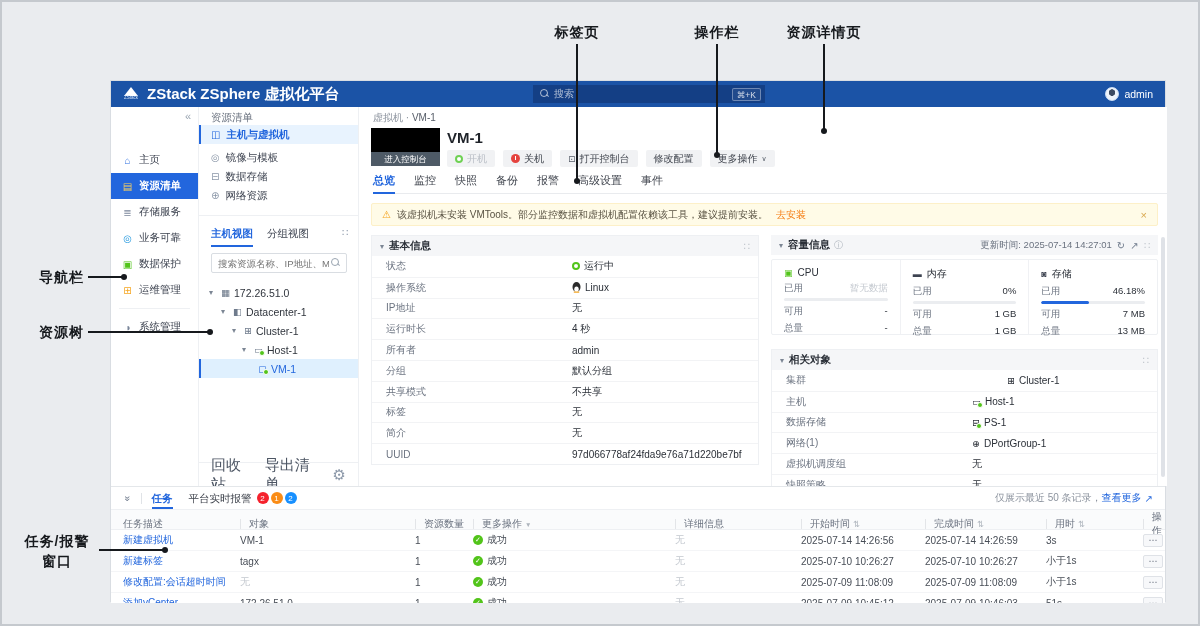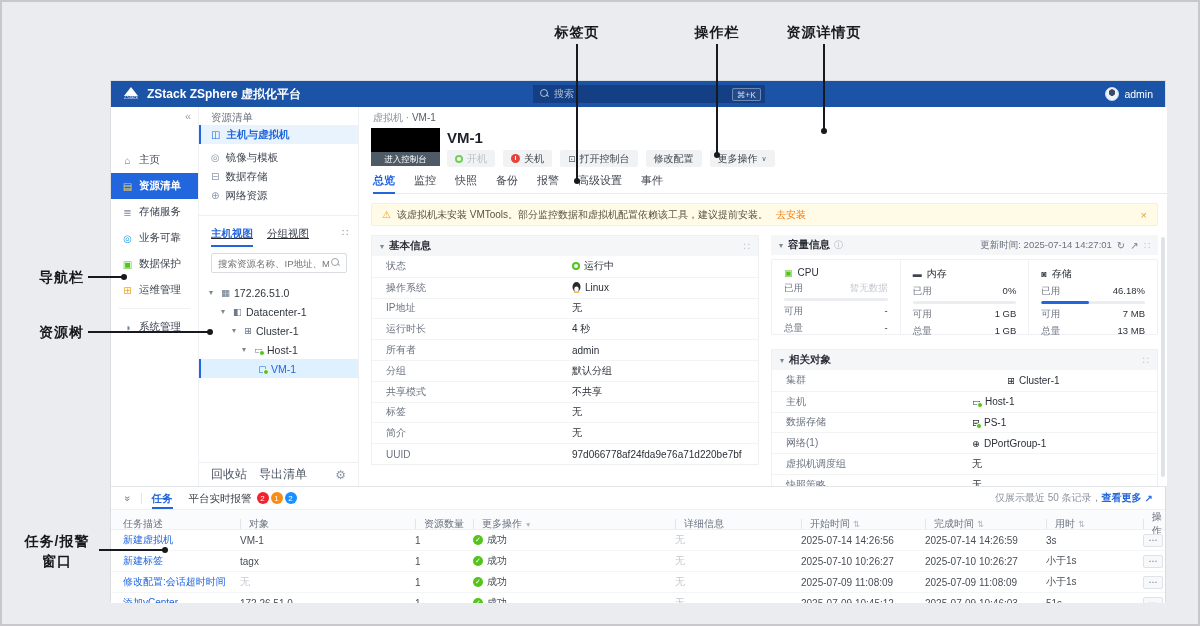--- a/index.html
+++ b/index.html
@@ -13,21 +13,21 @@
   .ann-dot{position:absolute;width:6px;height:6px;border-radius:50%;background:#16191d;z-index:61;}
 
   
   .app{position:absolute;left:108px;top:78px;width:1056px;height:522px;background:#fff;border:1px solid #d9dde2;}
 
   
   .hdr{position:absolute;left:0;top:0;width:100%;height:26px;background:#1b53a6;display:flex;align-items:center;color:#fff;}
   .logo{width:16px;height:14px;margin-left:12px;position:relative;}
   .logo .tri{width:0;height:0;border-left:7px solid transparent;border-right:7px solid transparent;border-bottom:9px solid #fff;margin:0 auto;}
   .logo .bname{font-size:4.5px;text-align:center;line-height:4px;color:#cfe0f7;}
-  .hdr-title{font-size:12px;font-weight:700;margin-left:8px;}
+  .hdr-title{font-size:15px;font-weight:700;margin-left:8px;}
   .hdr-search{position:absolute;left:422px;top:4px;width:232px;height:18px;background:#143f85;border-radius:0;display:flex;align-items:center;color:rgba(255,255,255,.65);font-size:10px;}
   .mag{position:relative;width:10px;height:10px;margin:0 4px 0 7px;}
   .mag::before{content:"";position:absolute;left:0;top:0;width:6px;height:6px;border:1.3px solid currentColor;border-radius:50%;}
   .mag::after{content:"";position:absolute;left:6px;top:6px;width:3px;height:1.3px;background:currentColor;transform:rotate(45deg);}
   .kbd{position:absolute;right:4px;top:2.5px;height:13px;line-height:12px;padding:0 4px;border:1px solid rgba(255,255,255,.35);border-radius:2px;font-size:8.5px;color:rgba(255,255,255,.8);background:rgba(255,255,255,.06);}
   .hdr-user{position:absolute;right:12px;top:0;height:26px;display:flex;align-items:center;gap:5px;font-size:10.5px;}
   .avatar{width:14px;height:14px;border-radius:50%;background:radial-gradient(circle at 50% 38%,#3c4b63 0 3px,#eef4fb 3.5px);border:1px solid #cfe0f7;}
 
   
   .side{position:absolute;left:0;top:26px;width:88px;height:379px;background:#fff;border-right:1px solid #eef0f3;}
@@ -39,35 +39,35 @@
   .sdiv{height:1px;background:#eef0f3;margin:5px 8px;}
 
   
   .rp{position:absolute;left:88px;top:26px;width:160px;height:379px;background:#fff;border-right:1px solid #eef0f3;}
   .rp-title{position:absolute;left:12px;top:4px;color:#6b7380;font-size:10.5px;}
   .ritem{position:absolute;left:0;width:100%;height:19px;display:flex;align-items:center;gap:6px;padding-left:12px;font-size:10.5px;color:#3d4350;cursor:pointer;}
   .ritem .ic{font-size:10px;color:#8c98a9;}
   .ritem.active{background:#e8f3fe;color:#2266dd;font-weight:600;border-left:2px solid #2266dd;padding-left:10px;}
   .ritem.active .ic{color:#2266dd;}
   .rp-div{position:absolute;left:0;width:100%;height:1px;background:#eef0f3;}
-  .vtabs{position:absolute;left:12px;top:120px;display:flex;gap:14px;font-size:10.5px;text-decoration:underline;}
+  .vtabs{position:absolute;left:12px;top:120px;display:flex;gap:14px;font-size:10.5px;}
   .vtab{padding-bottom:4px;color:#3d4350;cursor:pointer;}
   .vtab.active{color:#2266dd;font-weight:600;border-bottom:2px solid #2266dd;}
   .vtabs-ic{position:absolute;right:10px;top:120px;color:#8c98a9;font-size:10px;}
   .rsearch{position:absolute;left:12px;top:146px;width:136px;height:20px;border:1px solid #d9dde2;border-radius:2px;display:flex;align-items:center;}
   .rsearch input{flex:1;border:0;outline:0;font-size:9.5px;padding:0 0 0 6px;color:#595959;background:transparent;width:100px;font-family:inherit;}
   .rsearch .mag{color:#9aa5b1;margin:0 5px 0 2px;}
   .tree{position:absolute;left:0;top:176px;width:100%;}
   .tnode{height:19px;display:flex;align-items:center;gap:4px;font-size:10.5px;color:#30353d;cursor:pointer;}
   .tnode .caret{color:#7c8694;font-size:8px;width:8px;}
   .tnode .ic{font-size:9.5px;color:#6f7b8c;position:relative;}
   .gdot::after{content:"";position:absolute;right:-2px;bottom:-1px;width:4px;height:4px;border-radius:50%;background:#52c41a;border:1px solid #fff;}
   .tnode.selected{background:#dff0fe;border-left:2px solid #2266dd;}
   .tnode.selected .nm{color:#2266dd;}
-  .rp-foot{position:absolute;left:0;bottom:0;width:100%;height:24px;border-top:1px solid #eef0f3;display:flex;align-items:center;gap:12px;padding:0 12px;color:#4c5563;font-size:12px;}
+  .rp-foot{position:absolute;left:0;bottom:0;width:100%;height:24px;border-top:1px solid #eef0f3;display:flex;align-items:center;gap:12px;padding:0 12px;color:#4c5563;font-size:15px;}
   .rp-foot .gear{margin-left:auto;color:#8c98a9;}
 
   
   .main{position:absolute;left:248px;top:26px;width:808px;height:379px;background:#fff;overflow:hidden;}
   .bc{position:absolute;left:14px;top:4px;font-size:10px;color:#8c939e;}
   .bc .cur{color:#565d68;}
   .thumb{position:absolute;left:12px;top:21px;width:69px;height:38px;}
   .thumb .scr{width:100%;height:24px;background:#000;}
   .thumb .cbar{width:100%;height:14px;background:#4e5a66;color:#fff;font-size:8.5px;text-align:center;line-height:14px;cursor:pointer;}
   .vm-title{position:absolute;left:88px;top:22px;font-size:15px;font-weight:700;color:#1f2329;}
@@ -119,21 +119,21 @@
   .tp-bar{height:22px;display:flex;align-items:center;font-size:10.5px;}
   .tp-collapse{margin-left:14px;color:#6f7b8c;transform:rotate(90deg);font-size:10px;cursor:pointer;}
   .tp-sep{width:1px;height:11px;background:#e0e3e7;margin:0 10px;}
   .tp-tab{color:#40454e;cursor:pointer;height:22px;line-height:22px;}
   .tp-tab.active{color:#2266dd;font-weight:700;border-bottom:2px solid #2266dd;}
   .tp-tab2{margin-left:16px;}
   .badges{display:flex;gap:2px;margin-left:5px;}
   .bdg{width:12px;height:12px;border-radius:50%;color:#fff;font-size:8px;display:flex;align-items:center;justify-content:center;}
   .bdg.red{background:#f5222d;} .bdg.orange{background:#fa8c16;} .bdg.blue{background:#1890ff;}
   .tp-note{margin-left:auto;margin-right:12px;color:#8c939e;font-size:10px;display:flex;align-items:center;}
-  .tp-note .more{color:#2266dd;cursor:pointer;font-weight:bold;}
+  .tp-note .more{color:#2266dd;cursor:pointer;}
   .tgrid{display:grid;grid-template-columns:117px 175px 58px 202px 126px 124px 121px 97px 1fr;padding-left:12px;align-items:center;}
   .tth{height:21px;background:#fafbfc;border-top:1px solid #eef0f3;border-bottom:1px solid #eef0f3;font-size:10px;color:#6b7380;}
   .tth .th{display:flex;align-items:center;gap:3px;}
   .tth .th:not(:first-child)::before{content:"";width:1px;height:10px;background:#e3e5e8;margin-right:5px;}
   .tth .sort{color:#aeb5bd;font-size:8.5px;}
   .tth .filter{color:#aeb5bd;font-size:6.5px;}
   .ttr{height:21px;font-size:10px;color:#474d56;border-bottom:1px solid #f4f5f7;}
   .ttr .tlink{color:#2266dd;cursor:pointer;}
   .okchip{display:flex;align-items:center;gap:4px;}
   .okdot{width:10px;height:10px;border-radius:50%;background:#52c41a;color:#fff;font-size:7px;display:flex;align-items:center;justify-content:center;}

